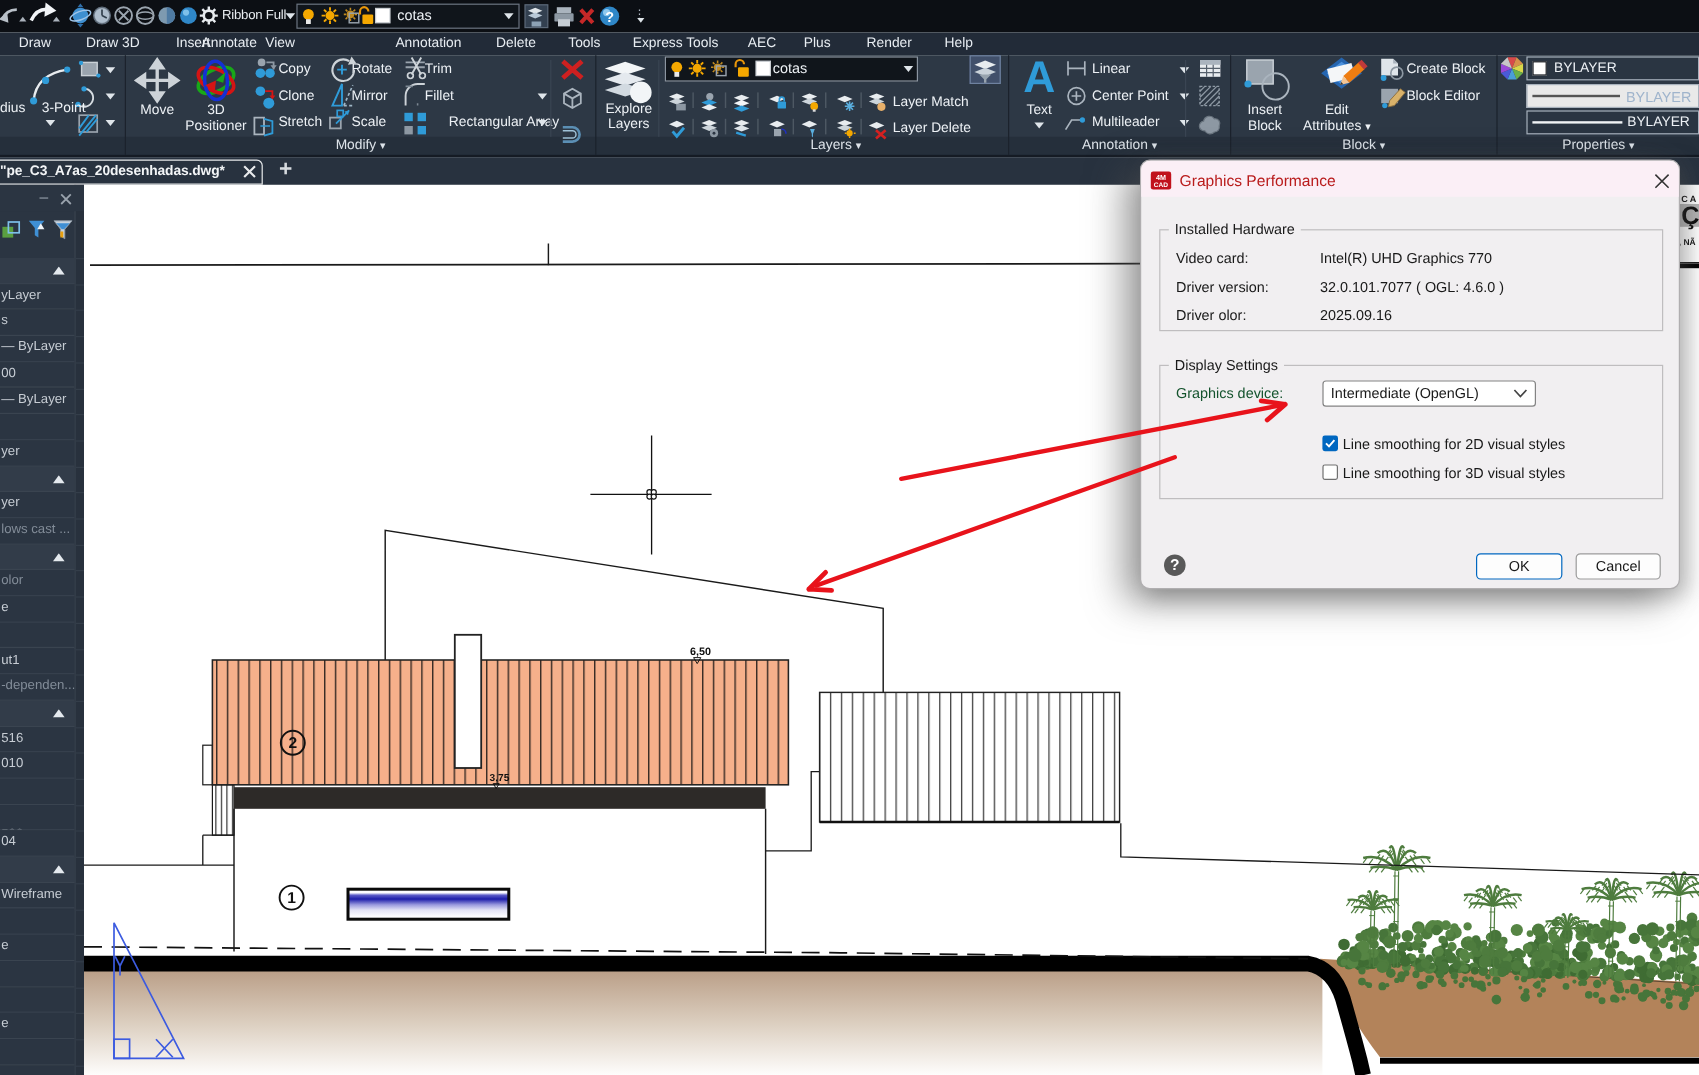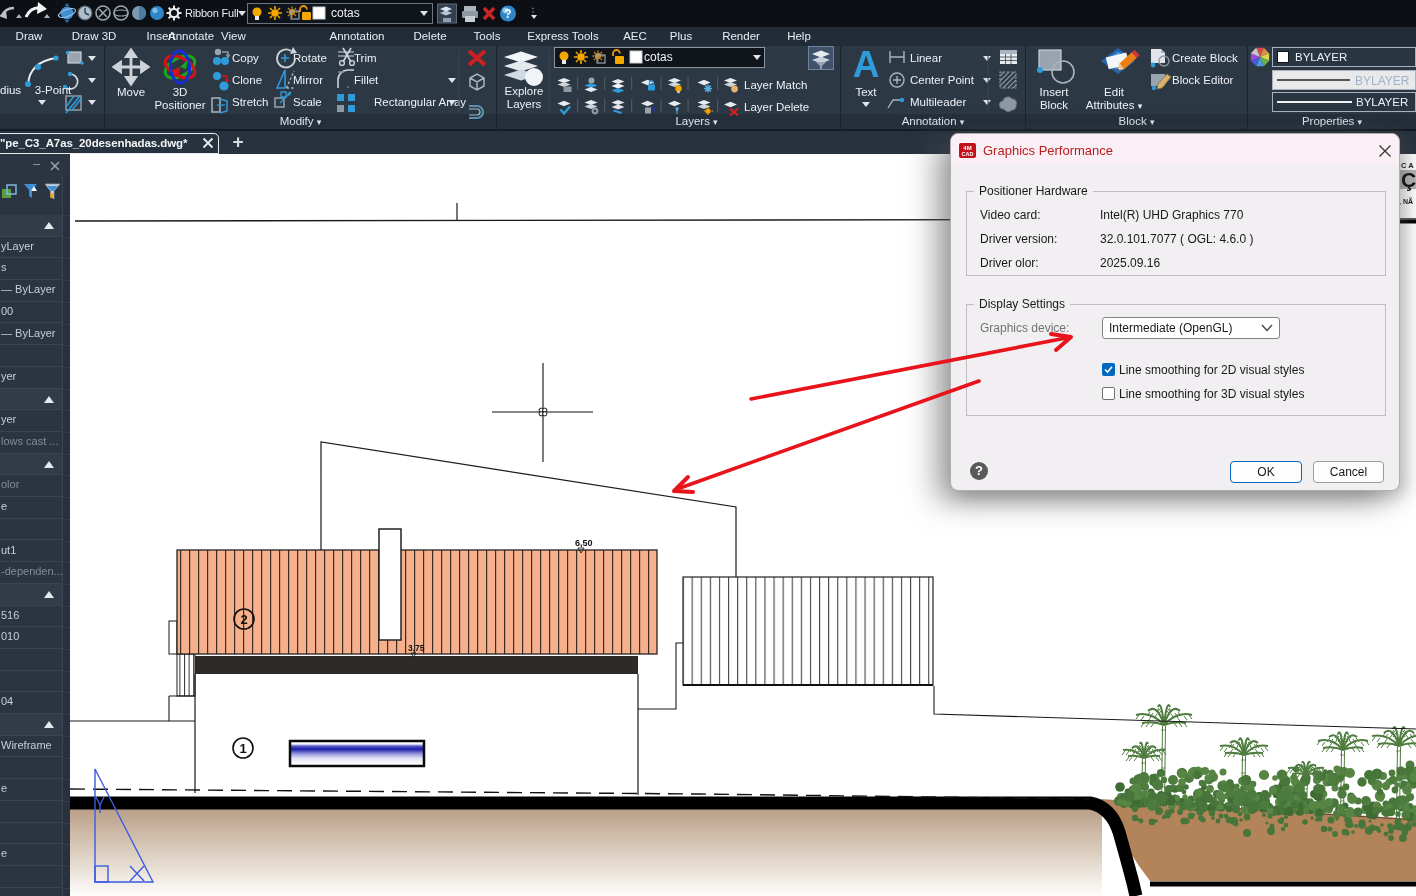--- a/index.html
+++ b/index.html
@@ -1460,30 +1460,30 @@
     <div class="abs" style="left:8px;top:9px;width:17px;height:15px;background:#c1121c;border-radius:2px"></div>
     <svg class="abs" style="left:8px;top:9px" width="17" height="15" viewBox="0 0 17 15">
       <text x="8.5" y="7" font-size="6" font-weight="bold" fill="#fff" text-anchor="middle" font-family="Liberation Sans">4M</text>
       <text x="8.5" y="13" font-size="5.5" font-weight="bold" fill="#fff" text-anchor="middle" font-family="Liberation Sans">CAD</text>
     </svg>
     <div class="abs" style="left:32px;top:9px;font-size:13px;color:#b91c1c">Graphics Performance</div>
     <svg class="abs" style="left:427px;top:10px" width="14" height="14" viewBox="0 0 14 14">
       <path d="M1.5 1.5 L12.5 12.5 M12.5 1.5 L1.5 12.5" stroke="#333" stroke-width="1.3"></path>
     </svg>
     <div class="abs" style="left:15px;top:57px;width:420px;height:85px;border:1px solid #bfbdbf"></div>
-    <div class="abs" style="left:23px;top:50px;background:#f1eff1;padding:0 5px;font-size:12px;color:#191919">Positioner Hardware</div>
+    <div class="abs" style="left:23px;top:50px;background:#f1eff1;padding:0 5px;font-size:12px;color:#191919">Installed Hardware</div>
     <div class="abs" style="left:29px;top:74px;font-size:12px;color:#191919">Video card:</div>
     <div class="abs" style="left:149px;top:74px;font-size:12px;color:#191919">Intel(R) UHD Graphics 770</div>
     <div class="abs" style="left:29px;top:98px;font-size:12px;color:#191919">Driver version:</div>
     <div class="abs" style="left:149px;top:98px;font-size:12px;color:#191919">32.0.101.7077 ( OGL: 4.6.0 )</div>
     <div class="abs" style="left:29px;top:122px;font-size:12px;color:#191919">Driver olor:</div>
     <div class="abs" style="left:149px;top:122px;font-size:12px;color:#191919">2025.09.16</div>
     <div class="abs" style="left:15px;top:170px;width:420px;height:112px;border:1px solid #bfbdbf"></div>
     <div class="abs" style="left:23px;top:163px;background:#f1eff1;padding:0 5px;font-size:12px;color:#191919">Display Settings</div>
-    <div class="abs" style="left:29px;top:187px;font-size:12px;color:#737373">Graphics device:</div>
+    <div class="abs" style="left:29px;top:187px;font-size:12px;color:#14532d">Graphics device:</div>
     <div class="abs" style="left:151px;top:183px;width:178px;height:22px;background:#fff;border:1px solid #838383;border-radius:3px"></div>
     <div class="abs" style="left:158px;top:187px;font-size:12px;color:#191919">Intermediate (OpenGL)</div>
     <svg class="abs" style="left:310px;top:190px" width="12" height="8" viewBox="0 0 12 8">
       <path d="M1 1 L6 6.5 L11 1" fill="none" stroke="#444" stroke-width="1.4"></path>
     </svg>
     <div class="abs" style="left:151px;top:229px;width:13px;height:13px;background:#0067c0;border-radius:2px"></div>
     <svg class="abs" style="left:151px;top:229px" width="13" height="13" viewBox="0 0 13 13">
       <path d="M3 6.5 L5.5 9 L10 3.8" fill="none" stroke="#fff" stroke-width="1.6"></path>
     </svg>
     <div class="abs" style="left:168px;top:229px;font-size:12px;color:#191919">Line smoothing for 2D visual styles</div>

